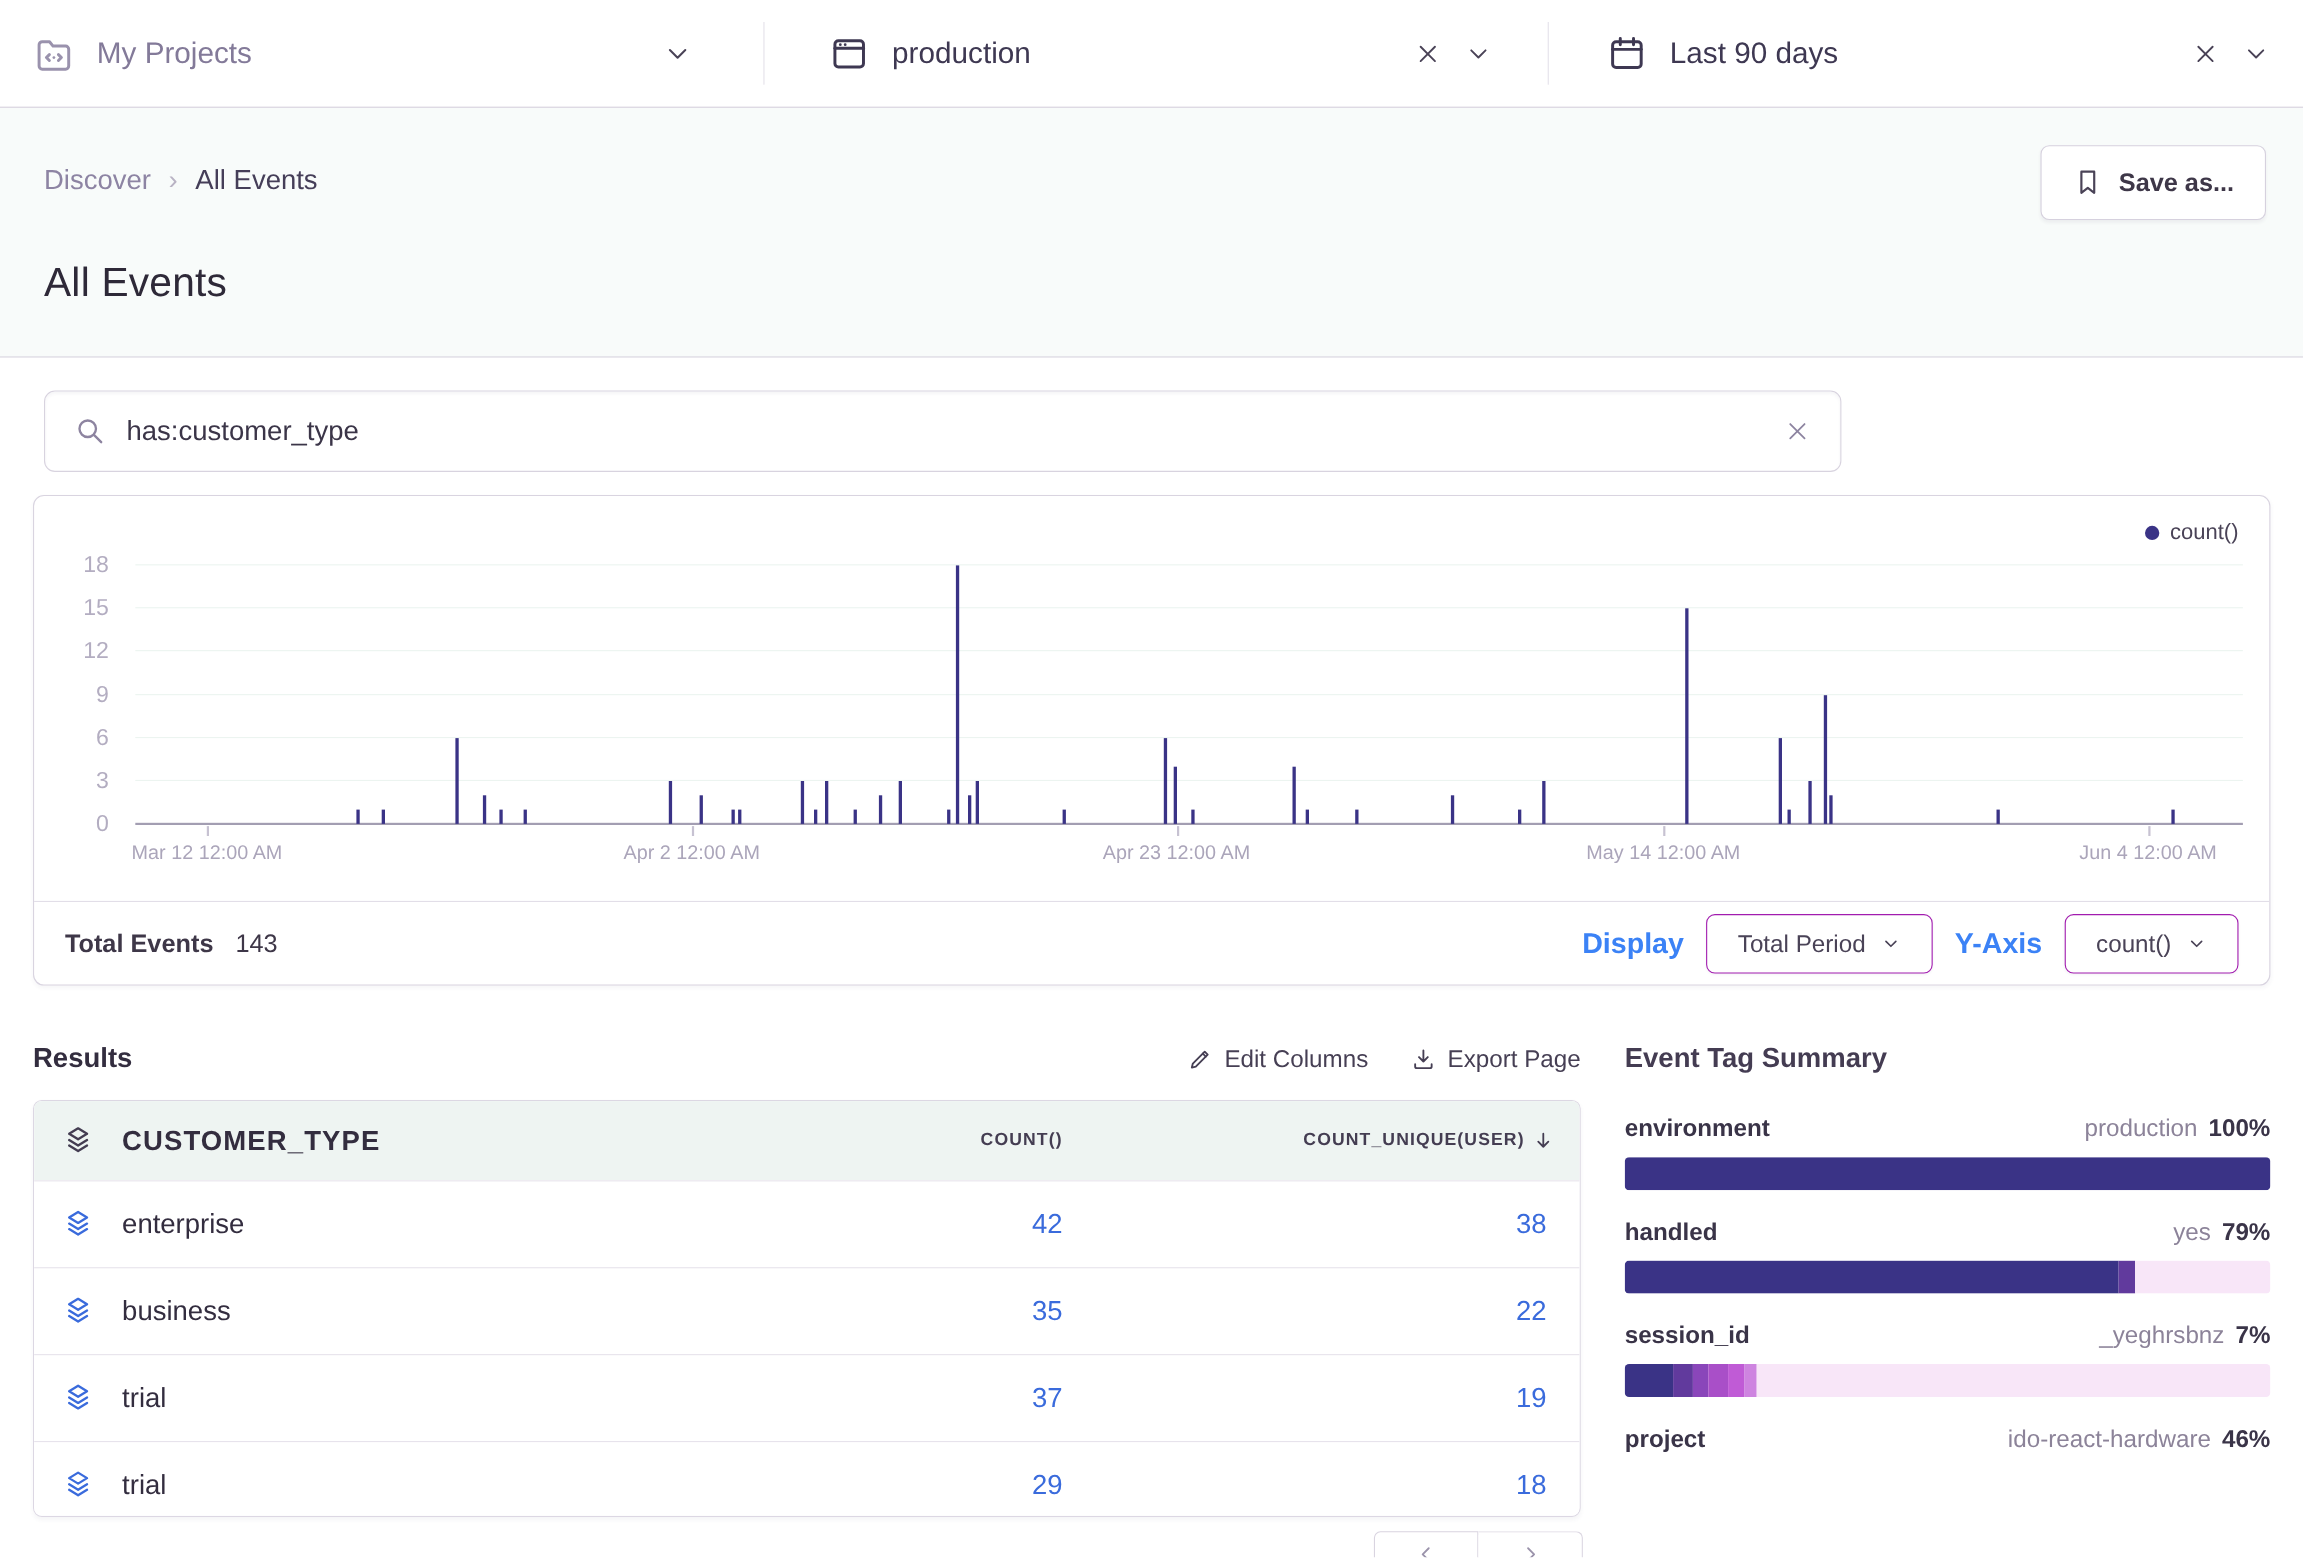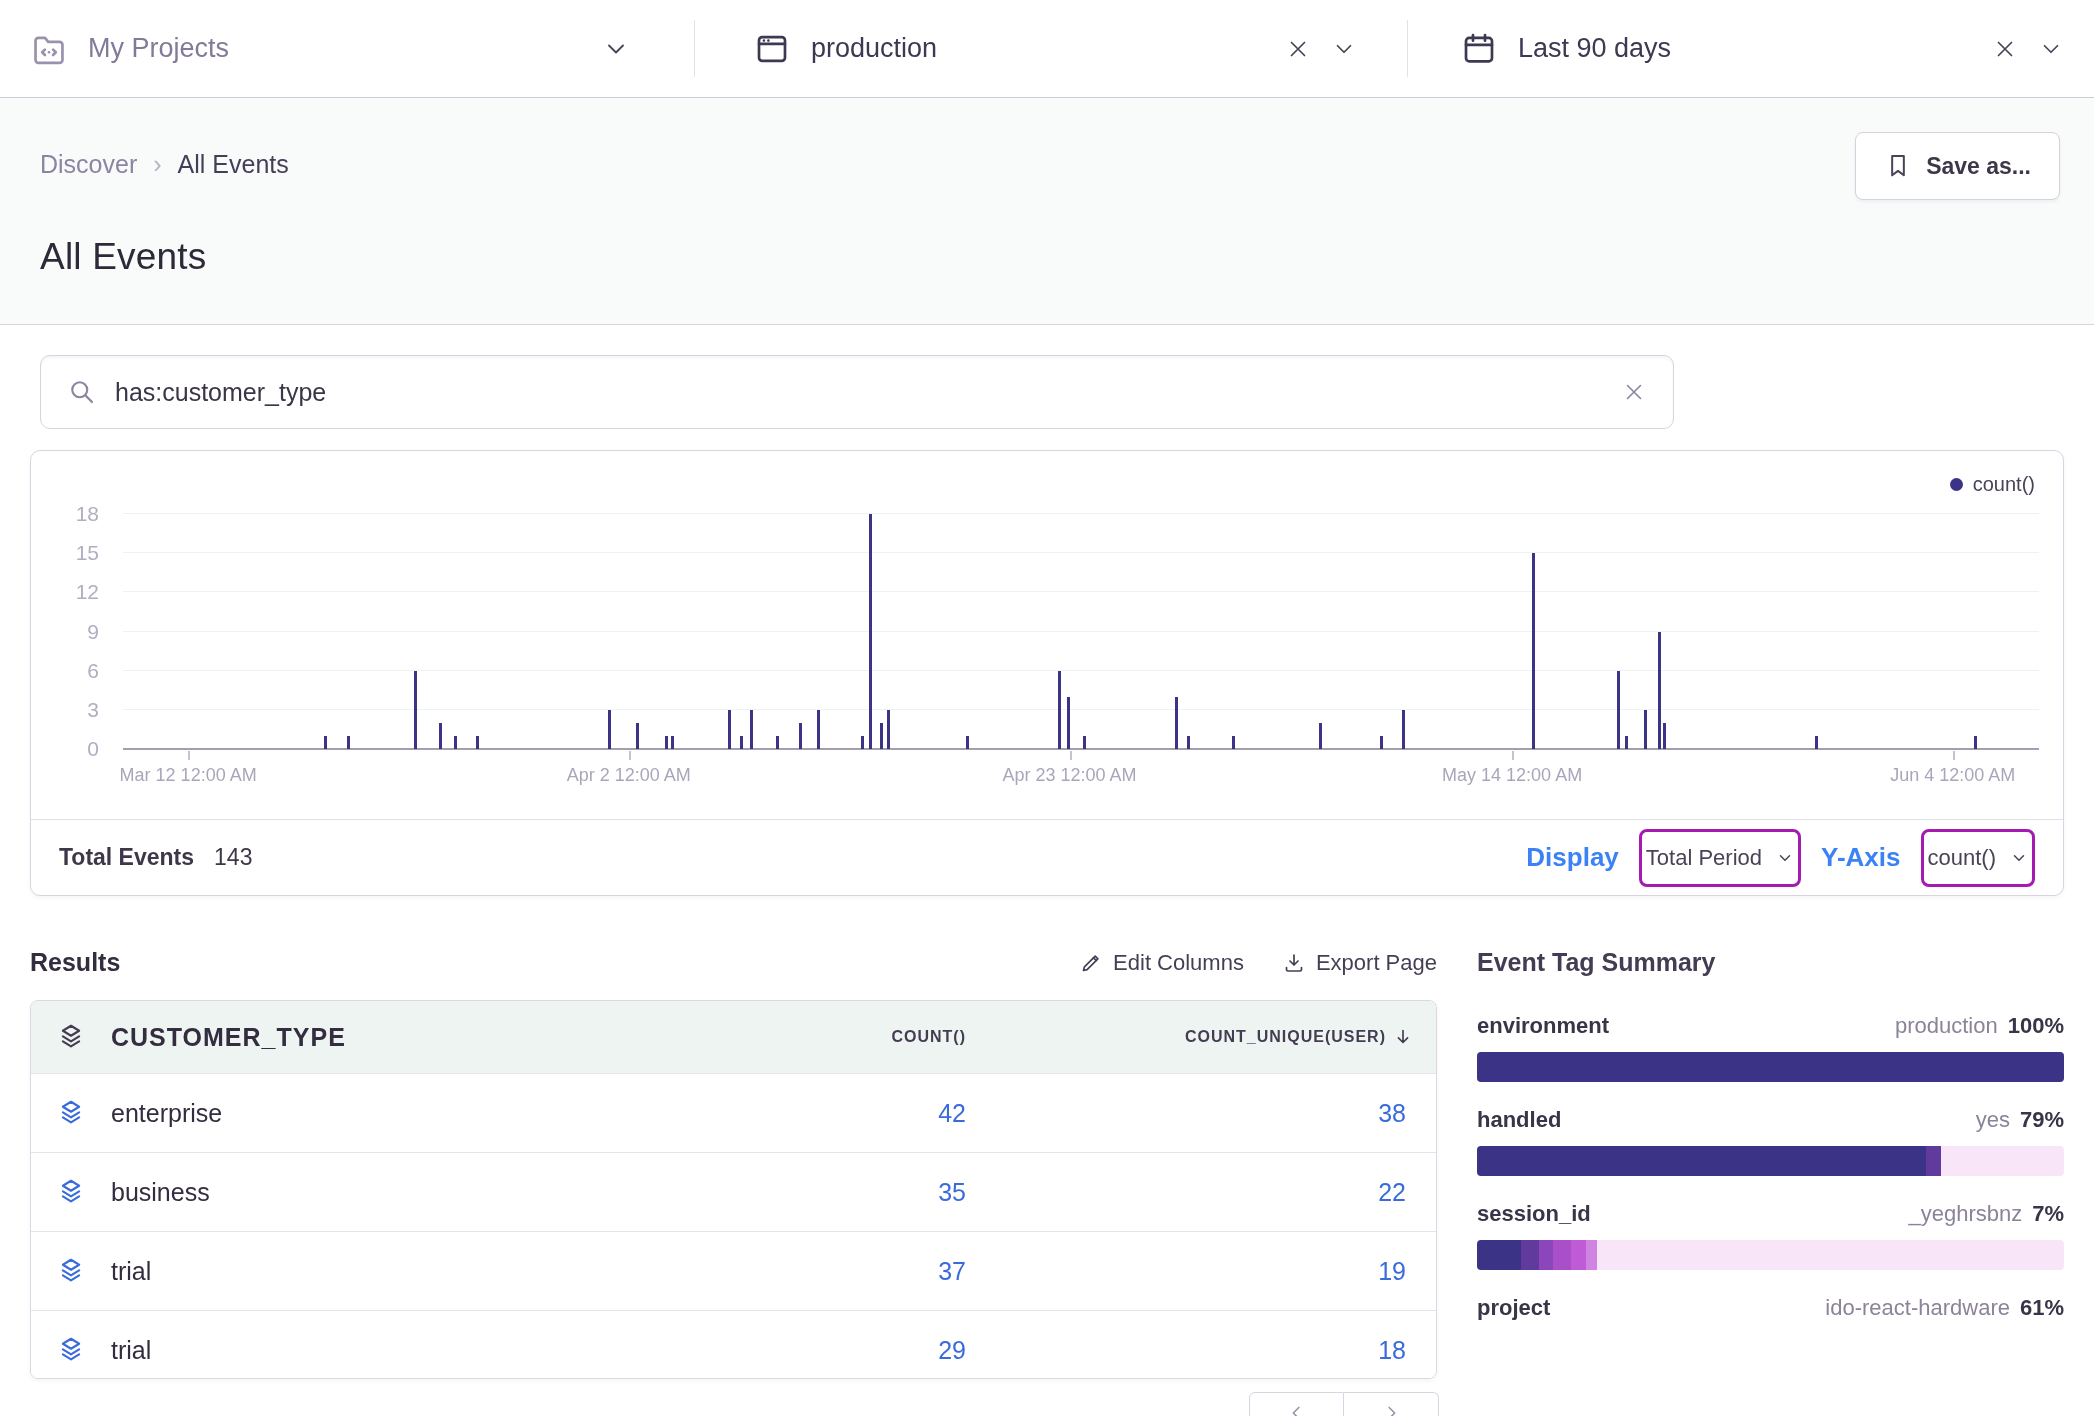--- a/index.html
+++ b/index.html
@@ -54,22 +54,22 @@
   .ylab { position:absolute; left:-86px; width:62px; text-align:right; font-size:21px; color:#b3adc1; }
   .xlab { position:absolute; top:calc(100% + 16px); transform:translateX(-50%); white-space:nowrap;
           font-size:18px; color:#aba5ba; }
   .xtickmark { position:absolute; bottom:-11px; width:2px; height:9px; background:#c7c2d2; }
   .chart-footer { position:absolute; left:0; right:0; bottom:0; height:76px; border-top:1px solid #e2dee8;
                   display:flex; align-items:center; padding:0 28px;margin-top:48px; }
   .tot-label { font-size:23px; font-weight:bold; color:#3e3748; }
   .tot-value { font-size:23px; color:#3e3748; margin-left:20px; }
   .footer-ctls { margin-left:auto; display:flex; align-items:center; gap:20px; }
   .ctl-label { font-size:26px; font-weight:bold; color:#3b82f6; }
-  .drop-btn { display:flex; align-items:center; gap:14px; background:#fff; border:3px solid #a21caf;
-              border-radius:8px; padding:13px 4px; font-size:22px; color:#4a4357;
+  .drop-btn { display:flex; align-items:center; gap:14px; background:#fff; border:1px solid #a21caf;
+              border-radius:8px; padding:13px 28px; font-size:22px; color:#4a4357;
               box-shadow:0 1px 2px rgba(60,50,90,.05); }
 
   
   .results-head { position:absolute; top:948px; left:30px; width:1407px; display:flex; align-items:center; }
   .results-title { font-size:25px; font-weight:bold; color:#332d3f; }
   .results-actions { margin-left:auto; display:flex; align-items:center; gap:38px; }
   .action-link { display:flex; align-items:center; gap:10px; font-size:22px; color:#463f54; }
 
   .tablepanel { position:absolute; top:1000px; left:30px; width:1407px; height:379px; background:#fff;
                 border:1px solid #dcd7e3; border-radius:8px; overflow:hidden;
@@ -445,19 +445,19 @@
             <span class="tag-seg" style="width:3%;background:#A94FC8"></span>
             <span class="tag-seg" style="width:2.5%;background:#C05BD6"></span>
             <span class="tag-seg" style="width:2%;background:#CE84E0"></span>
             <span class="tag-seg" style="width:79.5%;background:#F8E6F8"></span>
           </div>
         </div>
         <div class="tag-row">
           <div class="tag-top">
             <span class="tag-name">project</span>
             <span class="tag-val">ido-react-hardware</span>
-            <span class="tag-pct">61%</span>
+            <span class="tag-pct">46%</span>
           </div>
         </div>
       </div>
   </div>
 
 </div>
 
 </body></html>

